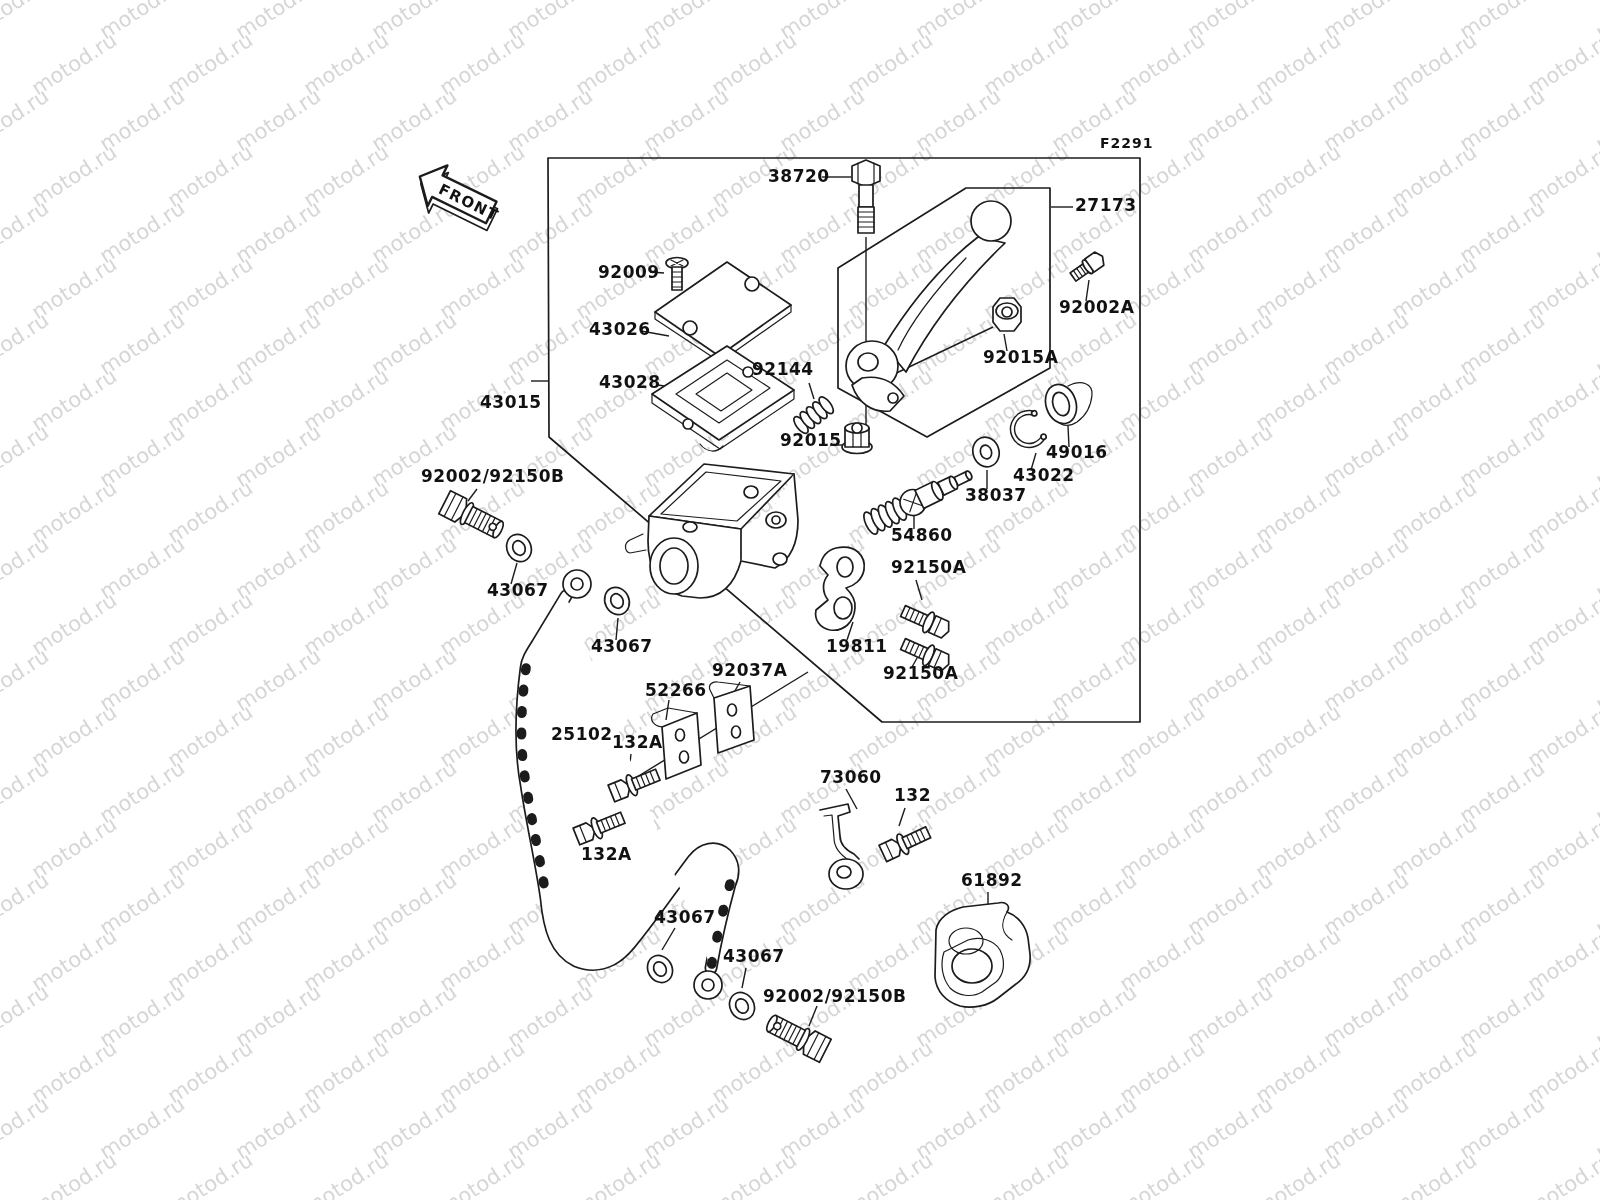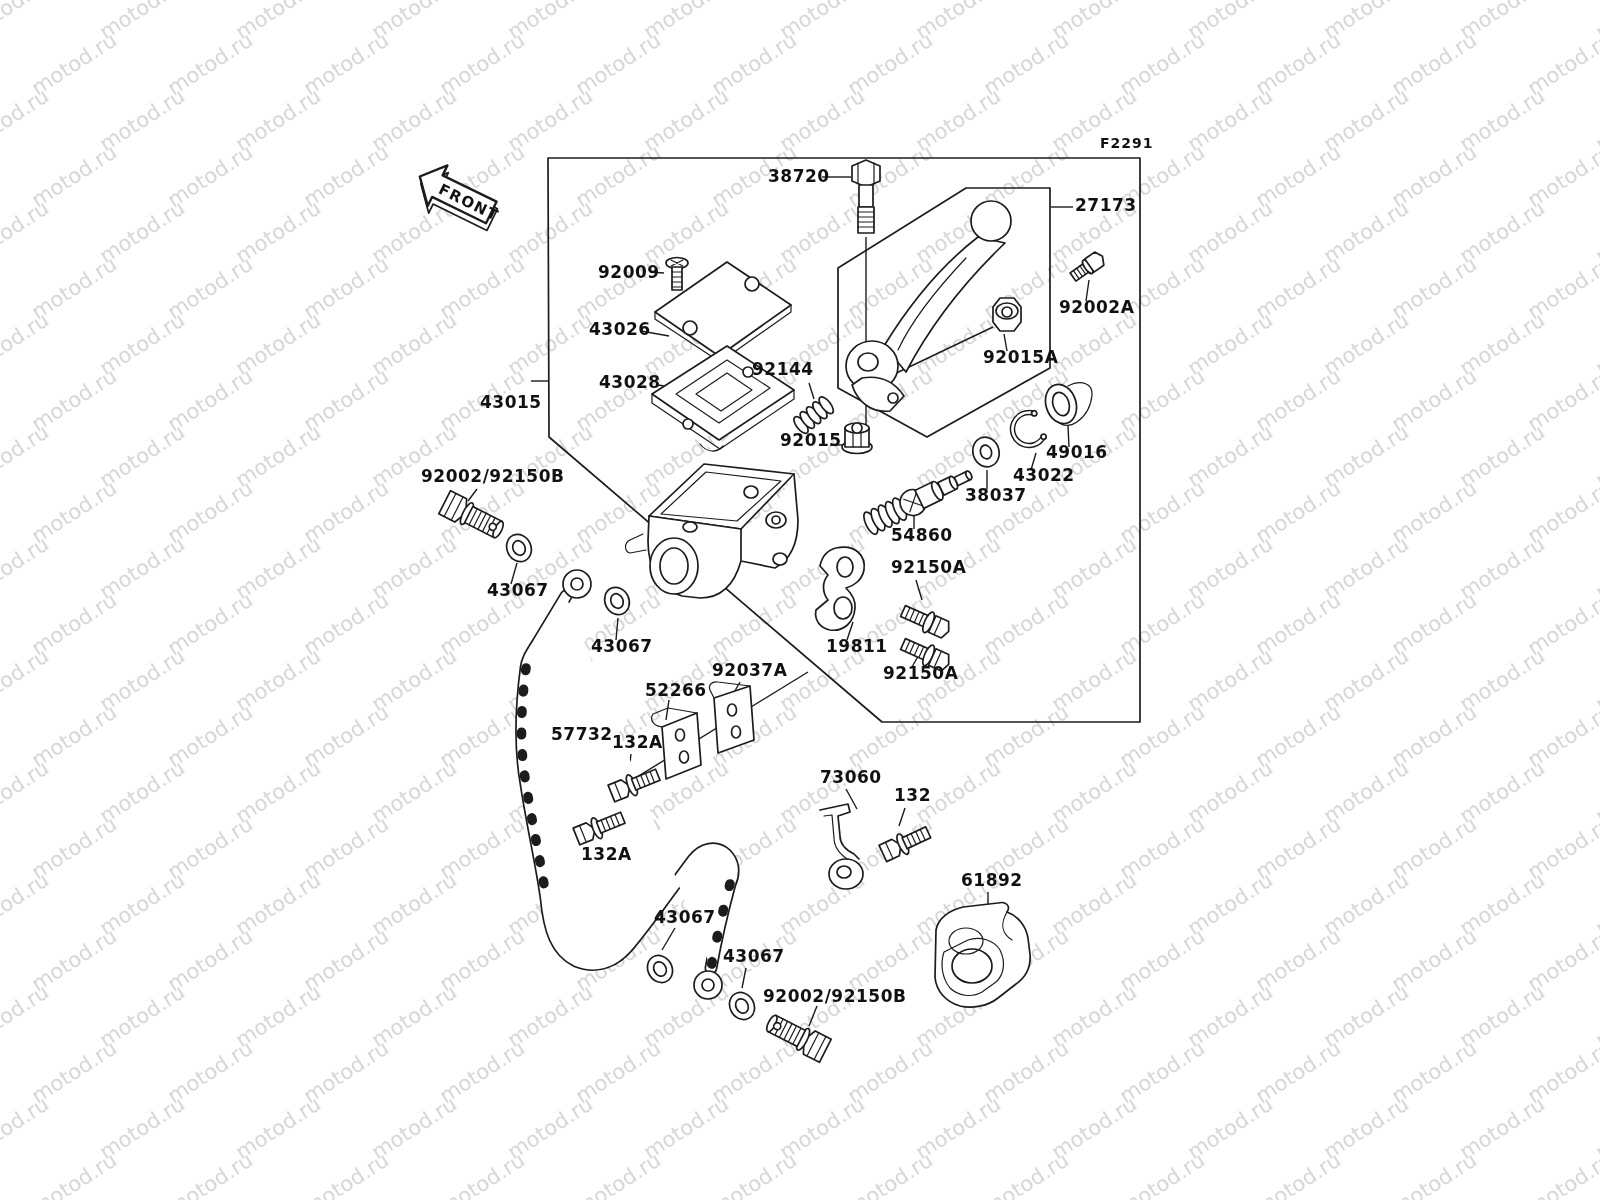--- a/index.html
+++ b/index.html
@@ -583,21 +583,21 @@
       <div class="part-label" style="left: 1046px; top: 444px;">49016</div>
       <div class="part-label" style="left: 1013px; top: 467px;">43022</div>
       <div class="part-label" style="left: 965px; top: 487px;">38037</div>
       <div class="part-label" style="left: 891px; top: 527px;">54860</div>
       <div class="part-label" style="left: 891px; top: 559px;">92150A</div>
       <div class="part-label" style="left: 883px; top: 665px;">92150A</div>
       <div class="part-label" style="left: 826px; top: 638px;">19811</div>
       <div class="part-label" style="left: 421px; top: 468px;">92002/92150B</div>
       <div class="part-label" style="left: 487px; top: 582px;">43067</div>
       <div class="part-label" style="left: 591px; top: 638px;">43067</div>
-      <div class="part-label" style="left: 551px; top: 726px;">57732</div>
+      <div class="part-label" style="left: 551px; top: 726px;">25102</div>
       <div class="part-label" style="left: 612px; top: 734px;">132A</div>
       <div class="part-label" style="left: 581px; top: 846px;">132A</div>
       <div class="part-label" style="left: 645px; top: 682px;">52266</div>
       <div class="part-label" style="left: 712px; top: 662px;">92037A</div>
       <div class="part-label" style="left: 820px; top: 769px;">73060</div>
       <div class="part-label" style="left: 894px; top: 787px;">132</div>
       <div class="part-label" style="left: 961px; top: 872px;">61892</div>
       <div class="part-label" style="left: 654px; top: 909px;">43067</div>
       <div class="part-label" style="left: 723px; top: 948px;">43067</div>
       <div class="part-label" style="left: 763px; top: 988px;">92002/92150B</div>

